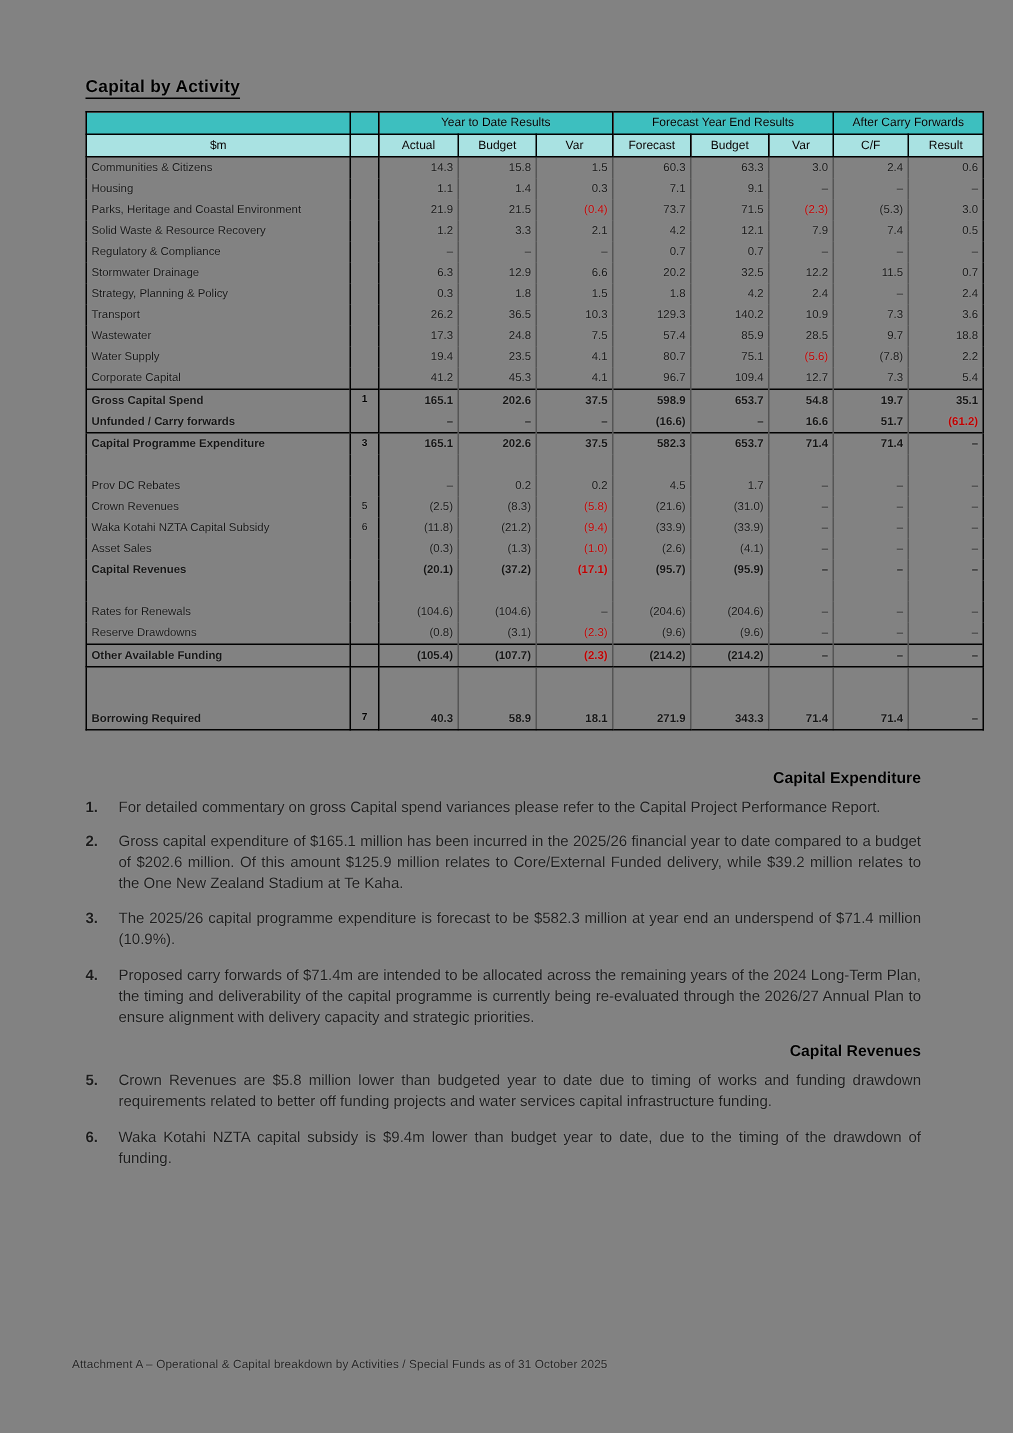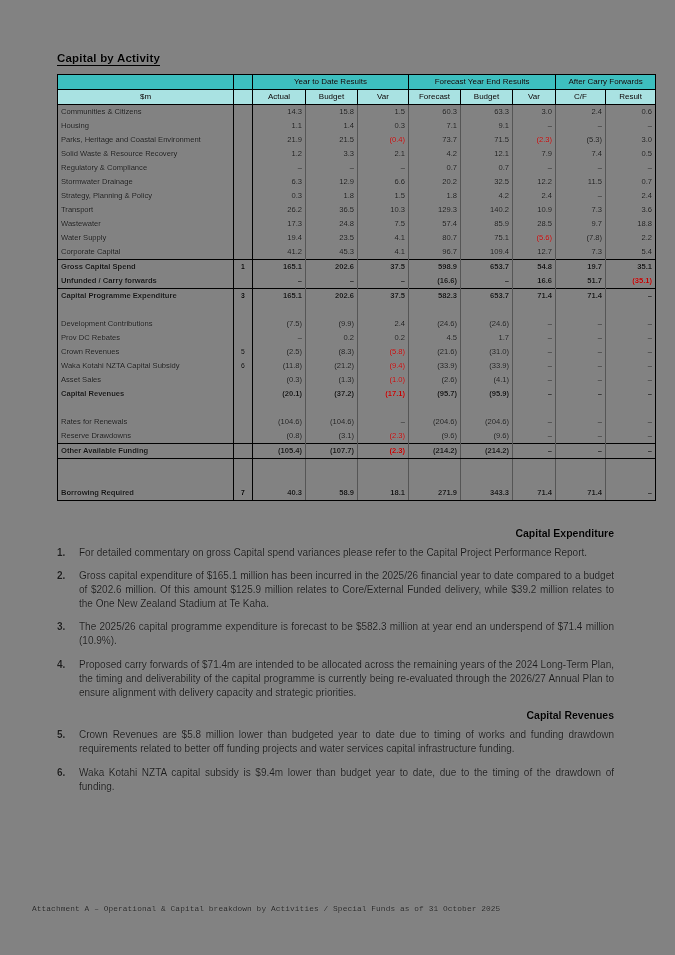--- a/index.html
+++ b/index.html
@@ -50,22 +50,22 @@
   tr.spacer td.gb{ border-left:1.6px solid #000; }
   tr.spacer.tall td { height:27px; }
   tbody tr:last-child td { border-bottom:1.6px solid #000; }
 
   .commentary { margin-top:26px; width:557px; color:#1b1b1b; }
   .c-head { font-weight:bold; font-size:10.5px; color:#000; margin-bottom:7px;text-align:right; }
   .c-item { display:flex; margin-bottom:9px; font-size:10px; line-height:1.42; }
   .c-num  { width:22px; flex:0 0 22px; font-weight:bold; }
   .c-text { flex:1; text-align:justify; }
 
-  .footer { position:absolute; left:32px; top:905px; font-size:7.8px; color:#222;
-    letter-spacing:.1px;font-family:Liberation Mono, monospace; }
+  .footer { position:absolute; left:48px; top:905px; font-size:7.8px; color:#222;
+    letter-spacing:.1px; }
 </style>
 </head>
 <body>
 
 <div class="page">
 
   <div class="doc-title">Capital by Activity</div>
 
   <table class="cap">
     <colgroup>
@@ -249,21 +249,21 @@
         <tr class="bold ">
           <td class="lbl">Unfunded / Carry forwards</td>
           <td class="ref"></td>
           <td class="num">–</td>
           <td class="num">–</td>
           <td class="num">–</td>
           <td class="num gb">(16.6)</td>
           <td class="num">–</td>
           <td class="num">16.6</td>
           <td class="num gb">51.7</td>
-          <td class="num last neg">(35.1)</td>
+          <td class="num last neg">(61.2)</td>
         </tr>
         <tr class="bold top ">
           <td class="lbl">Capital Programme Expenditure</td>
           <td class="ref">3</td>
           <td class="num">165.1</td>
           <td class="num">202.6</td>
           <td class="num">37.5</td>
           <td class="num gb">582.3</td>
           <td class="num">653.7</td>
           <td class="num">71.4</td>
@@ -276,32 +276,20 @@
           <td class="num"></td>
           <td class="num"></td>
           <td class="num"></td>
           <td class="num gb"></td>
           <td class="num"></td>
           <td class="num"></td>
           <td class="num gb"></td>
           <td class="num last"></td>
         </tr>
         <tr class="">
-          <td class="lbl">Development Contributions</td>
-          <td class="ref"></td>
-          <td class="num">(7.5)</td>
-          <td class="num">(9.9)</td>
-          <td class="num">2.4</td>
-          <td class="num gb">(24.6)</td>
-          <td class="num">(24.6)</td>
-          <td class="num">–</td>
-          <td class="num gb">–</td>
-          <td class="num last">–</td>
-        </tr>
-        <tr class="">
           <td class="lbl">Prov DC Rebates</td>
           <td class="ref"></td>
           <td class="num">–</td>
           <td class="num">0.2</td>
           <td class="num">0.2</td>
           <td class="num gb">4.5</td>
           <td class="num">1.7</td>
           <td class="num">–</td>
           <td class="num gb">–</td>
           <td class="num last">–</td>

